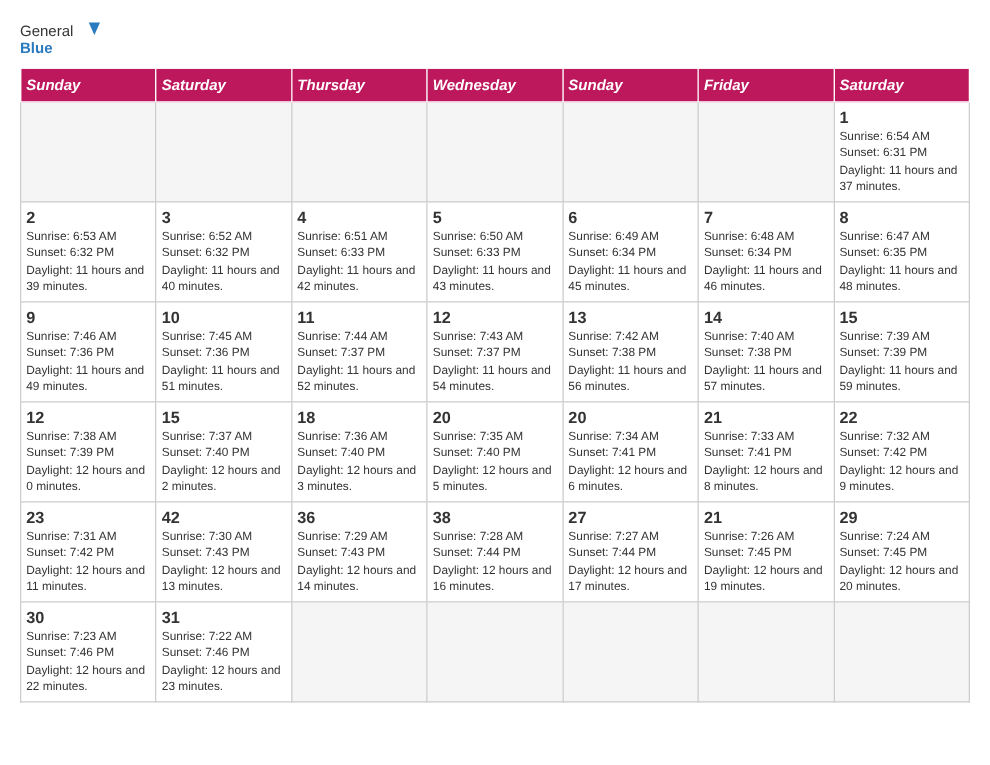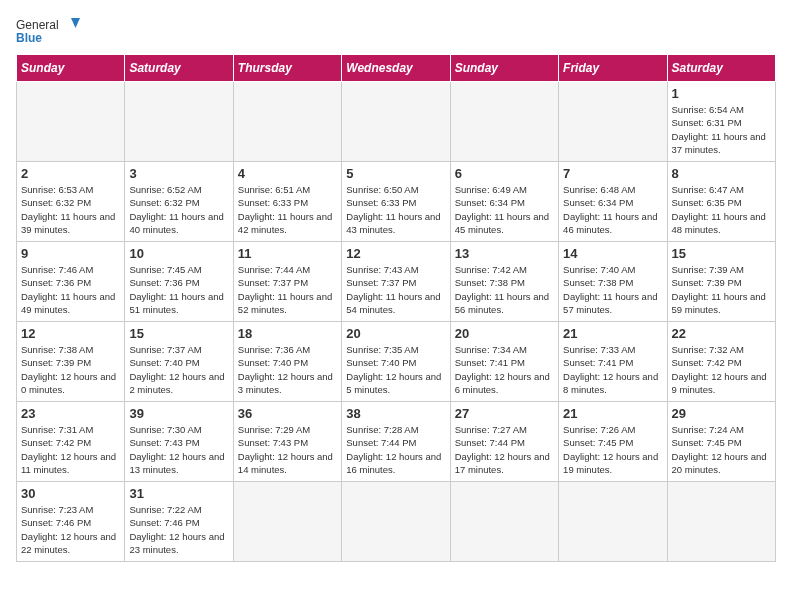--- a/index.html
+++ b/index.html
@@ -202,21 +202,21 @@
           <div class="day-number">22</div>
           <div class="day-info">Sunrise: 7:32 AM<br>Sunset: 7:42 PM<br>Daylight: 12 hours and 9 minutes.</div>
         </td>
       </tr>
       <tr>
         <td>
           <div class="day-number">23</div>
           <div class="day-info">Sunrise: 7:31 AM<br>Sunset: 7:42 PM<br>Daylight: 12 hours and 11 minutes.</div>
         </td>
         <td>
-          <div class="day-number">39</div>
+          <div class="day-number">42</div>
           <div class="day-info">Sunrise: 7:30 AM<br>Sunset: 7:43 PM<br>Daylight: 12 hours and 13 minutes.</div>
         </td>
         <td>
           <div class="day-number">36</div>
           <div class="day-info">Sunrise: 7:29 AM<br>Sunset: 7:43 PM<br>Daylight: 12 hours and 14 minutes.</div>
         </td>
         <td>
           <div class="day-number">38</div>
           <div class="day-info">Sunrise: 7:28 AM<br>Sunset: 7:44 PM<br>Daylight: 12 hours and 16 minutes.</div>
         </td>

